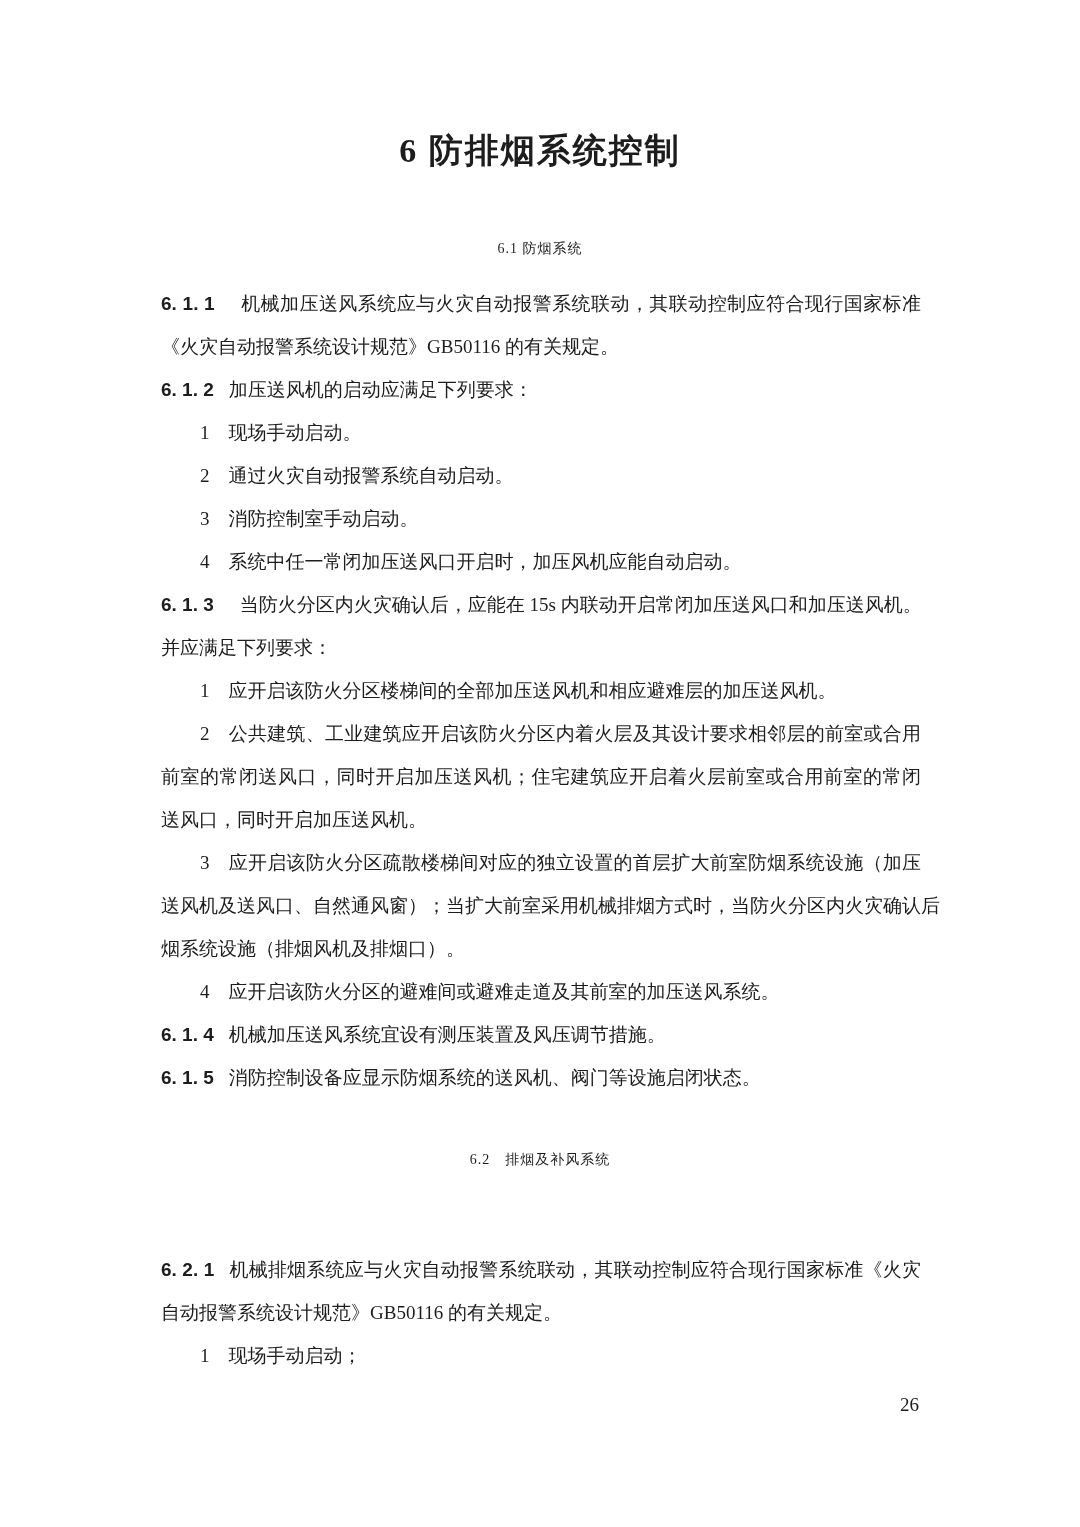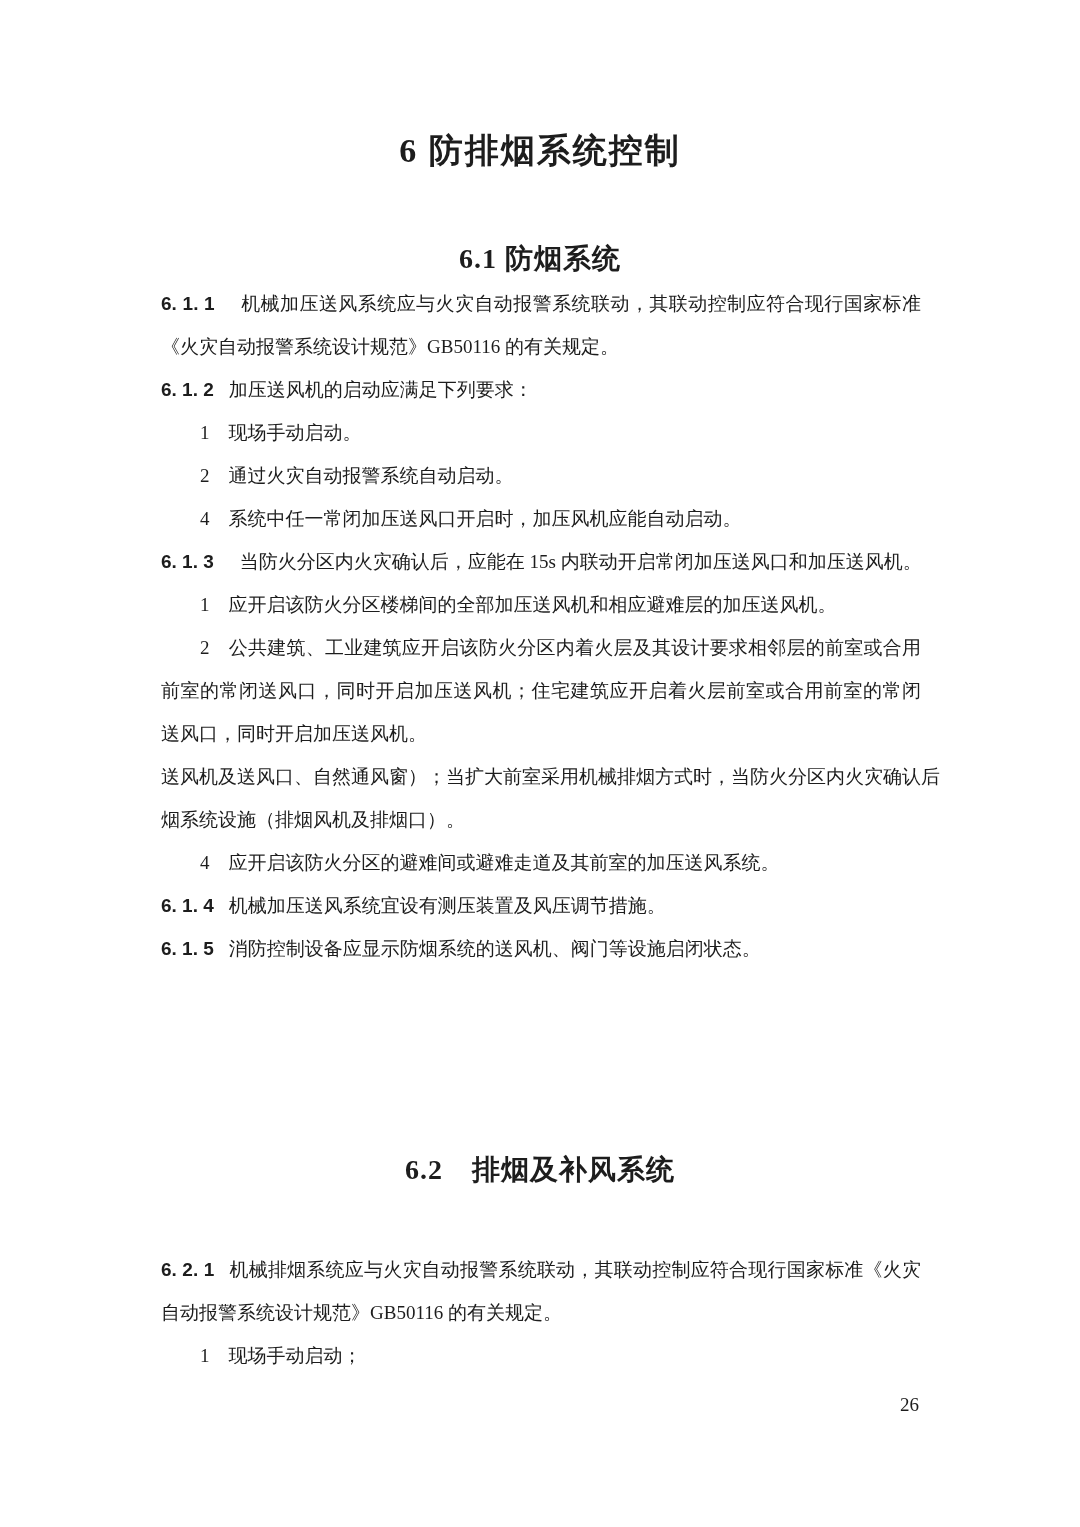--- a/index.html
+++ b/index.html
@@ -17,21 +17,21 @@
   }
   .doc-title {
     position: absolute; top: 128px; left: 0; width: 100%;
     text-align: center;
     font-size: 34px; font-weight: bold;
     letter-spacing: 2px;
   }
   .sec-heading {
     position: absolute; left: 0; width: 100%;
     text-align: center;
-    font-size: 28px; font-weight: bold;
+    font-size: 14px; font-weight: normal;
     letter-spacing: 1px;
   }
   #sec-heading-0 { top: 240px; }
   #sec-heading-1 { top: 1151px; }
   .lines {
     position: absolute; left: 161px; width: 760px;
   }
   #lines-0 { top: 282px; }
   #lines-1 { top: 1248px; }
   .line {
@@ -66,26 +66,29 @@
   <h1 class="doc-title">6 防排烟系统控制</h1>
 
   <h2 class="sec-heading" id="sec-heading-0">6.1 防烟系统</h2>
 
   <div class="lines" id="lines-0">
       <div class="line clause full"><span class="clause-num wide">6. 1. 1</span><span>机械加压送风系统应与火灾自动报警系统联动，其联动控制应符合现行国家标准</span></div>
       <div class="line cont"><span>《火灾自动报警系统设计规范》GB50116 的有关规定。</span></div>
       <div class="line clause"><span class="clause-num">6. 1. 2</span><span>加压送风机的启动应满足下列要求：</span></div>
       <div class="line item"><span class="item-num">1</span><span>现场手动启动。</span></div>
       <div class="line item"><span class="item-num">2</span><span>通过火灾自动报警系统自动启动。</span></div>
+      <div class="line item"><span class="item-num">3</span><span>消防控制室手动启动。</span></div>
       <div class="line item"><span class="item-num">4</span><span>系统中任一常闭加压送风口开启时，加压风机应能自动启动。</span></div>
       <div class="line clause full"><span class="clause-num wide">6. 1. 3</span><span>当防火分区内火灾确认后，应能在 15s 内联动开启常闭加压送风口和加压送风机。</span></div>
+      <div class="line cont"><span>并应满足下列要求：</span></div>
       <div class="line item"><span class="item-num">1</span><span>应开启该防火分区楼梯间的全部加压送风机和相应避难层的加压送风机。</span></div>
       <div class="line item full"><span class="item-num">2</span><span>公共建筑、工业建筑应开启该防火分区内着火层及其设计要求相邻层的前室或合用</span></div>
       <div class="line cont full"><span>前室的常闭送风口，同时开启加压送风机；住宅建筑应开启着火层前室或合用前室的常闭</span></div>
       <div class="line cont"><span>送风口，同时开启加压送风机。</span></div>
+      <div class="line item full"><span class="item-num">3</span><span>应开启该防火分区疏散楼梯间对应的独立设置的首层扩大前室防烟系统设施（加压</span></div>
       <div class="line cont full"><span>送风机及送风口、自然通风窗）；当扩大前室采用机械排烟方式时，当防火分区内火灾确认后</span></div>
       <div class="line cont"><span>烟系统设施（排烟风机及排烟口）。</span></div>
       <div class="line item"><span class="item-num">4</span><span>应开启该防火分区的避难间或避难走道及其前室的加压送风系统。</span></div>
       <div class="line clause"><span class="clause-num">6. 1. 4</span><span>机械加压送风系统宜设有测压装置及风压调节措施。</span></div>
       <div class="line clause"><span class="clause-num">6. 1. 5</span><span>消防控制设备应显示防烟系统的送风机、阀门等设施启闭状态。</span></div>
     </div>
 
   <h2 class="sec-heading" id="sec-heading-1">6.2　排烟及补风系统</h2>
 
   <div class="lines" id="lines-1">

